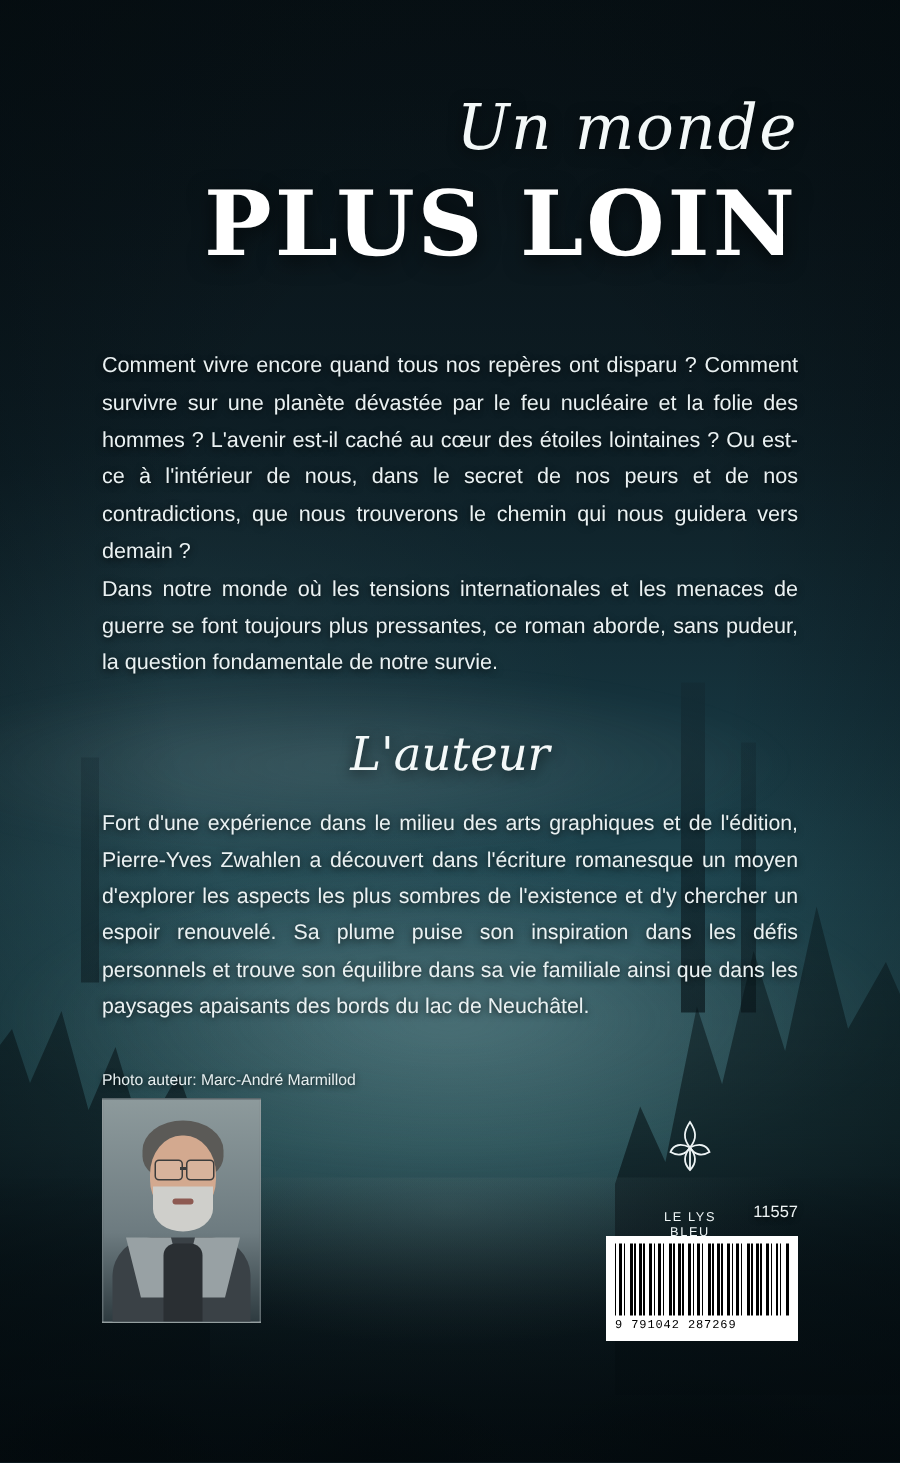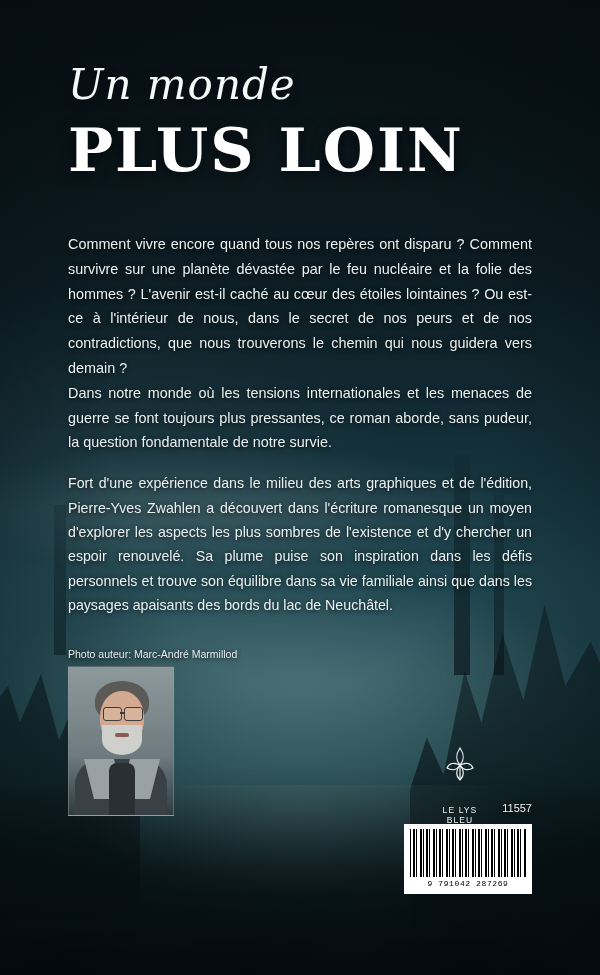--- a/index.html
+++ b/index.html
@@ -120,21 +120,21 @@
 
   
   .content {
     position: absolute;
     inset: 0;
     padding: 0 68px;
     box-sizing: border-box;
   }
 
   .title-block {
-    text-align: left;
+    text-align: right;
     padding-top: 62px;
   }
   .title-script {
     font-family: "DejaVu Serif", serif;
     font-style: italic;
     font-size: 42px;
     letter-spacing: 1px;
     color: #f3f8f8;
     text-shadow: 0 2px 10px rgba(0,0,0,0.6);
     line-height: 1.1;
@@ -269,21 +269,20 @@
     background-repeat: repeat-x;
     background-image:
       repeating-linear-gradient(90deg,
         #000 0px, #000 1px, #fff 1px, #fff 3px,
         #000 3px, #000 5px, #fff 5px, #fff 6px,
         #000 6px, #000 7px, #fff 7px, #fff 10px,
         #000 10px, #000 12px, #fff 12px, #fff 13px);
   }
   .barcode-num {
     margin-top: 2px;
-    text-align: center;
     font-family: "Liberation Mono", monospace;
     font-size: 8px;
     color: #000;
     letter-spacing: 0.6px;
   }
 </style>
 </head>
 <body>
 
 <div class="page">
@@ -306,20 +305,21 @@
     <div class="title-block">
       <div class="title-script">Un monde</div>
       <div class="title-main">PLUS LOIN</div>
     </div>
 
     <div class="blurb">
       <p>Comment vivre encore quand tous nos repères ont disparu ? Comment survivre sur une planète dévastée par le feu nucléaire et la folie des hommes ? L'avenir est-il caché au cœur des étoiles lointaines ? Ou est-ce à l'intérieur de nous, dans le secret de nos peurs et de nos contradictions, que nous trouverons le chemin qui nous guidera vers demain ?</p>
       <p>Dans notre monde où les tensions internationales et les menaces de guerre se font toujours plus pressantes, ce roman aborde, sans pudeur, la question fondamentale de notre survie.</p>
     </div>
 
+    <div class="author-heading">L'auteur</div>
 
     <div class="author-bio">
       <p>Fort d'une expérience dans le milieu des arts graphiques et de l'édition, Pierre-Yves Zwahlen a découvert dans l'écriture romanesque un moyen d'explorer les aspects les plus sombres de l'existence et d'y chercher un espoir renouvelé. Sa plume puise son inspiration dans les défis personnels et trouve son équilibre dans sa vie familiale ainsi que dans les paysages apaisants des bords du lac de Neuchâtel.</p>
     </div>
 
     <div class="photo-credit">Photo auteur: Marc-André Marmillod</div>
 
     <div class="author-photo">
       <div class="ap-bg"></div>
       <div class="ap-body"></div>

